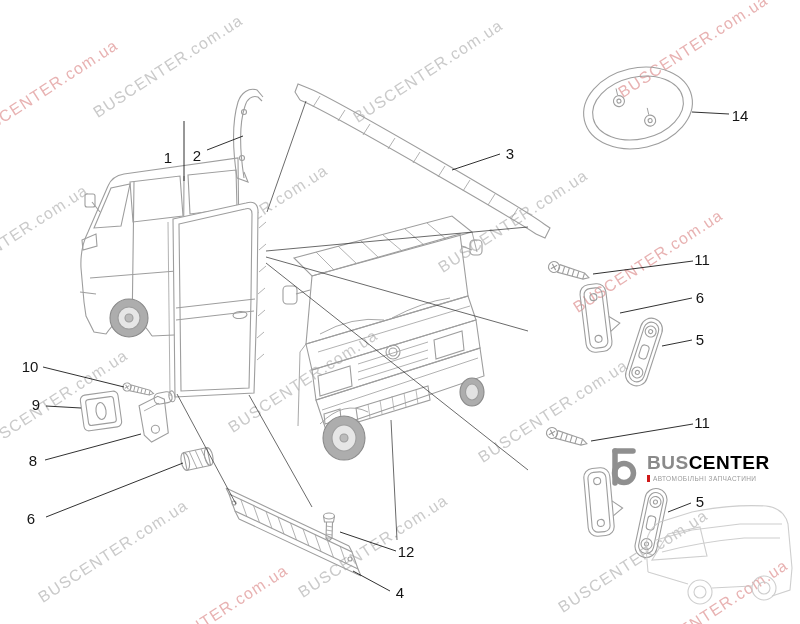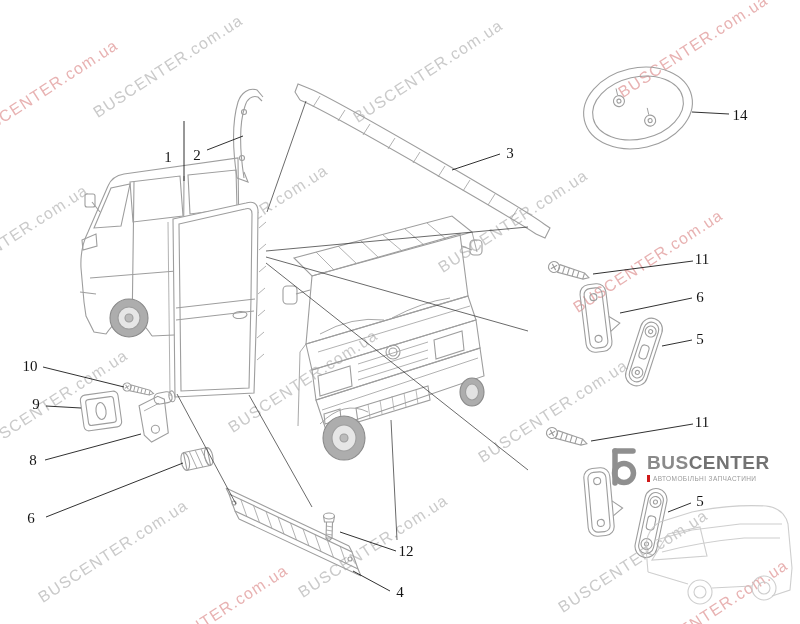--- a/index.html
+++ b/index.html
@@ -6,25 +6,25 @@
   .stage{position:relative;width:800px;height:624px;background:#ffffff;overflow:hidden;
          font-family:"Liberation Sans",sans-serif;}
   
   .wm{position:absolute;z-index:0;font-size:16px;letter-spacing:1.2px;white-space:nowrap;
       transform:rotate(-33deg);transform-origin:left center;color:#cacaca;user-select:none;}
   .wm.r{color:#e8b2b2;}
   
   .art{position:absolute;left:0;top:0;z-index:1;}
   
   .callout{position:absolute;z-index:2;transform:translate(-50%,-50%);
-           font-family:Liberation Serif, serif;font-size:15px;color:#141414;}
+           font-family:Liberation Sans, sans-serif;font-size:15px;color:#141414;}
   
   .logo{position:absolute;left:606px;top:446px;z-index:3;display:flex;align-items:center;gap:7px;}
   .logo .brand{font-weight:bold;font-size:19px;letter-spacing:.5px;color:#8a8a8a;line-height:1;}
-  .logo .brand .red{color:#737373;margin-top:32px;}
+  .logo .brand .red{color:#000000;margin-top:32px;}
   .logo .tagline{display:flex;align-items:center;gap:3px;margin-top:3px;
                  font-size:6.5px;letter-spacing:.4px;color:#9a9a9a;}
   .logo .tl-bar{display:inline-block;width:3px;height:7px;background:#cf1a1a;}
 </style>
 </head>
 <body>
 
 <div class="stage">
 
   <span class="wm r" style="left:-30px;top:130px">BUSCENTER.com.ua</span>

